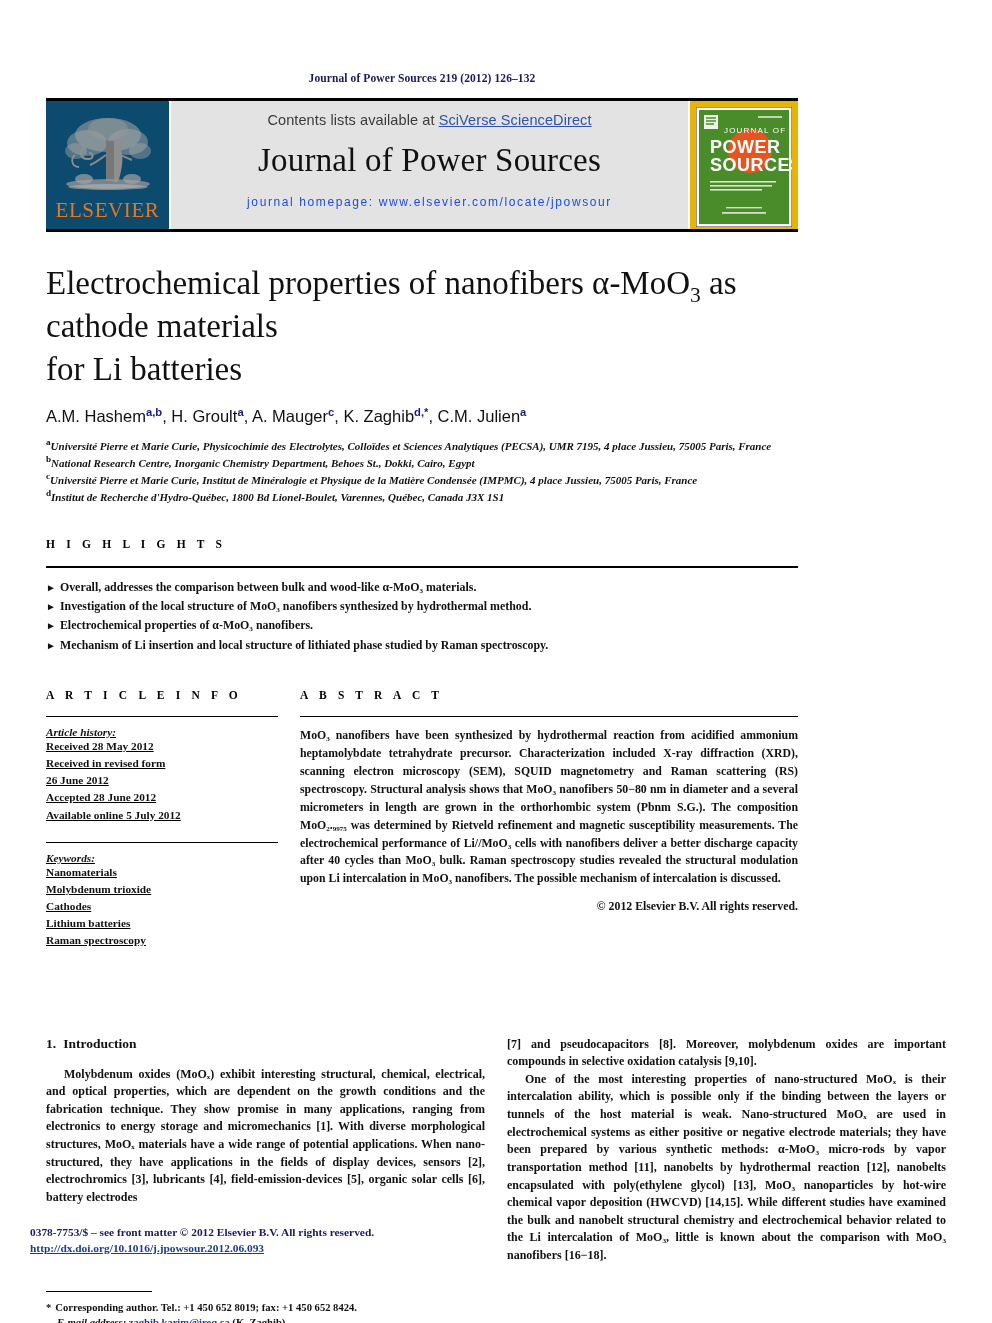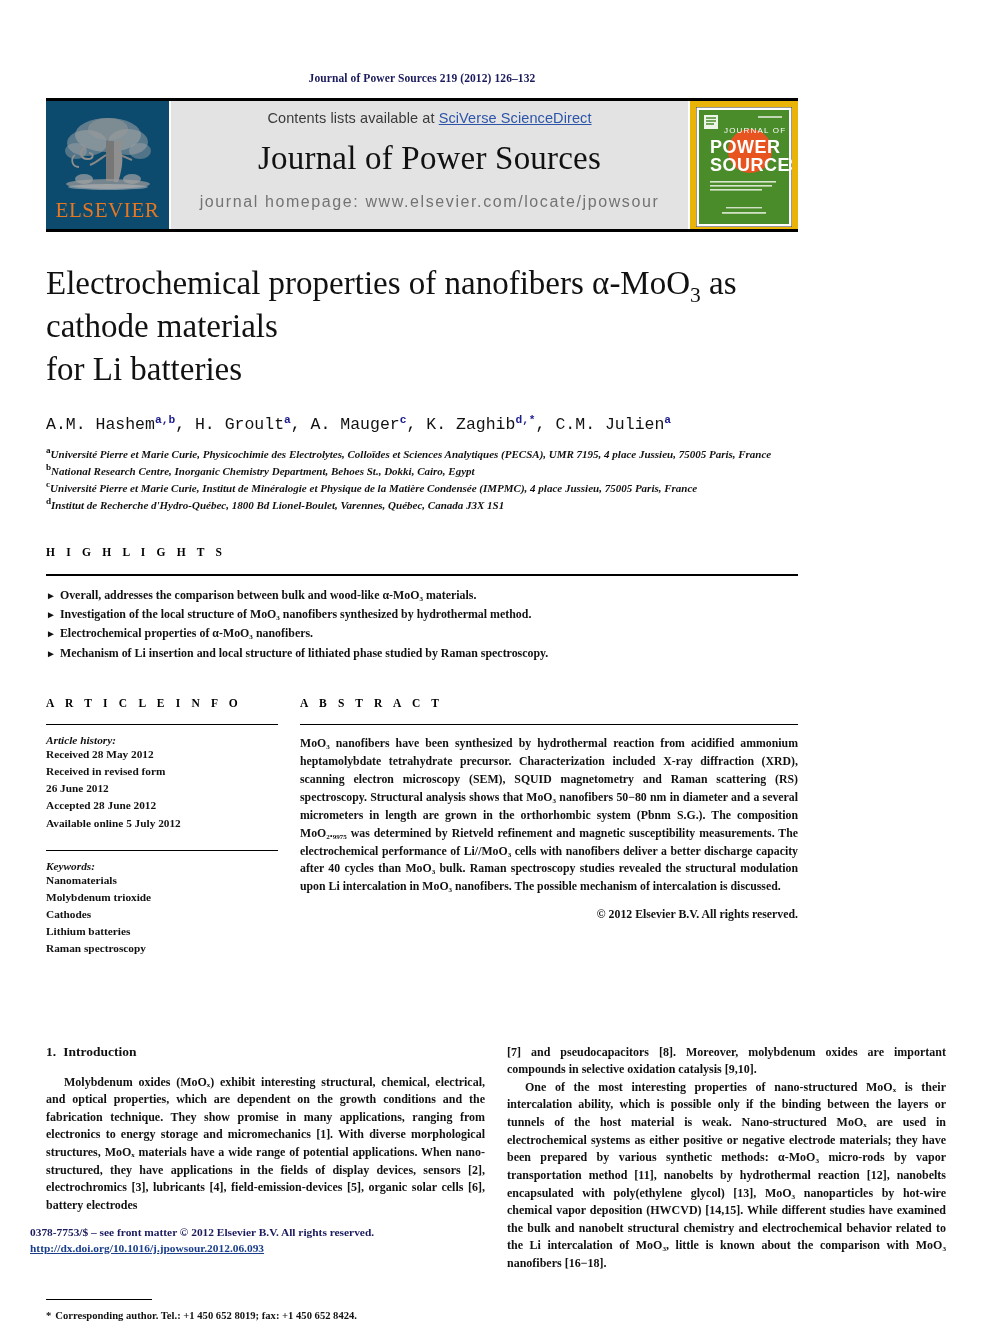--- a/index.html
+++ b/index.html
@@ -75,22 +75,22 @@
   .contents-line .sd { color: #2c54a8; }
   .journal-title {
     font-family: "Liberation Serif", serif;
     font-size: 33px;
     color: #111;
     margin: 14px 0 16px 0;
     letter-spacing: .2px;
   }
   .homepage-line {
     font-family: "Liberation Sans", sans-serif;
-    font-size: 16px;
-    color: #737373;
+    font-size: 12px;
+    color: #1d4ed8;
     letter-spacing: 1.6px;
   }
   .cover-thumb {
     width: 108px;
     flex: 0 0 108px;
     display: flex;
     align-items: flex-start;
     justify-content: center;
     background: #eab308;
     padding: 6px 5px;
@@ -101,23 +101,23 @@
   h1.paper-title {
     font-family: "Liberation Serif", serif;
     font-weight: normal;
     font-size: 33px;
     line-height: 1.3;
     margin: 0;
     color: #111;
   }
   h1.paper-title sub { font-size: 65%; }
   .authors {
-    margin-top: 24px;
+    margin-top: 16px;
     font-size: 16.5px;
-    font-family: Liberation Mono, monospace;
+    font-family: Liberation Sans, sans-serif;
     color: #111;
   }
   .authors sup { color: #1a1a8c; font-size: 68%; font-weight: bold; }
   .affils { margin-top: 12px; }
   .affil {
     font-size: 11px;
     font-style: italic;
     font-weight: bold;
     line-height: 1.55;
     color: #111;
@@ -147,21 +147,21 @@
     color: #111;
   }
   .hl-item .arrow { margin-right: 4px; font-size: 10px; }
   sub, sup { line-height: 0; }
 
   
   .info-abs { margin-top: 34px; display: flex; gap: 22px; }
   .col-info { width: 232px; flex: 0 0 232px; }
   .col-abs  { flex: 1 1 auto; }
   .info-rule { margin-top: 15px; }
-  .info-body { margin-top: 9px; font-family: "Liberation Serif", serif; }
+  .info-body { margin-top: 9px; font-family: "Liberation Serif", serif; text-decoration: underline; }
   .info-head { font-size: 11.3px; font-style: italic; font-weight: bold; color:#111;}
   .info-line { font-size: 11.3px; font-weight: bold; line-height: 1.52; color: #111; }
   .kw-block { margin-top: 18px; }
   .abs-rule { margin-top: 15px; }
   .abs-body {
     margin-top: 10px;
     font-size: 11.8px;
     font-weight: bold;
     line-height: 1.52;
     text-align: justify;

